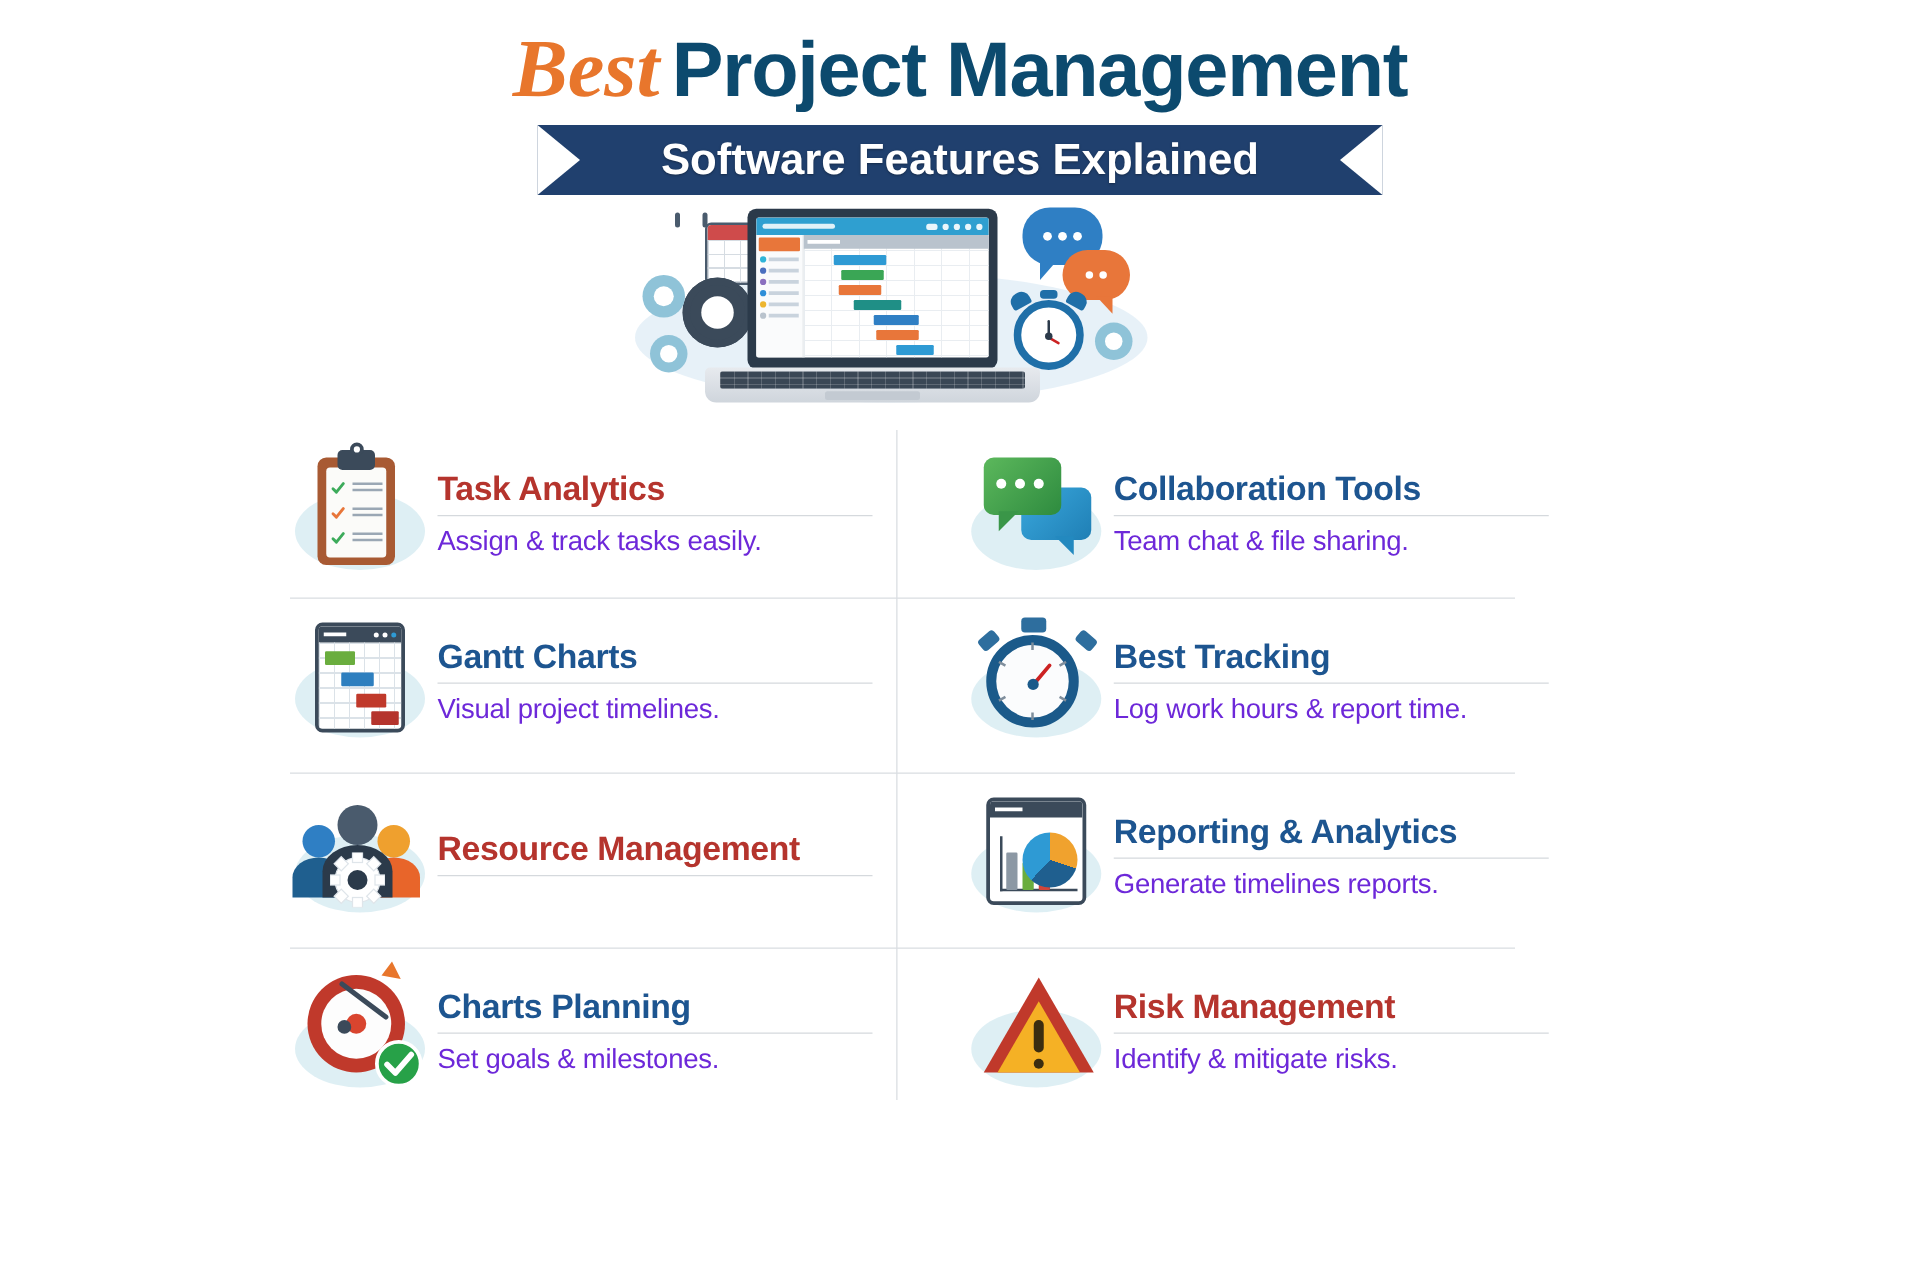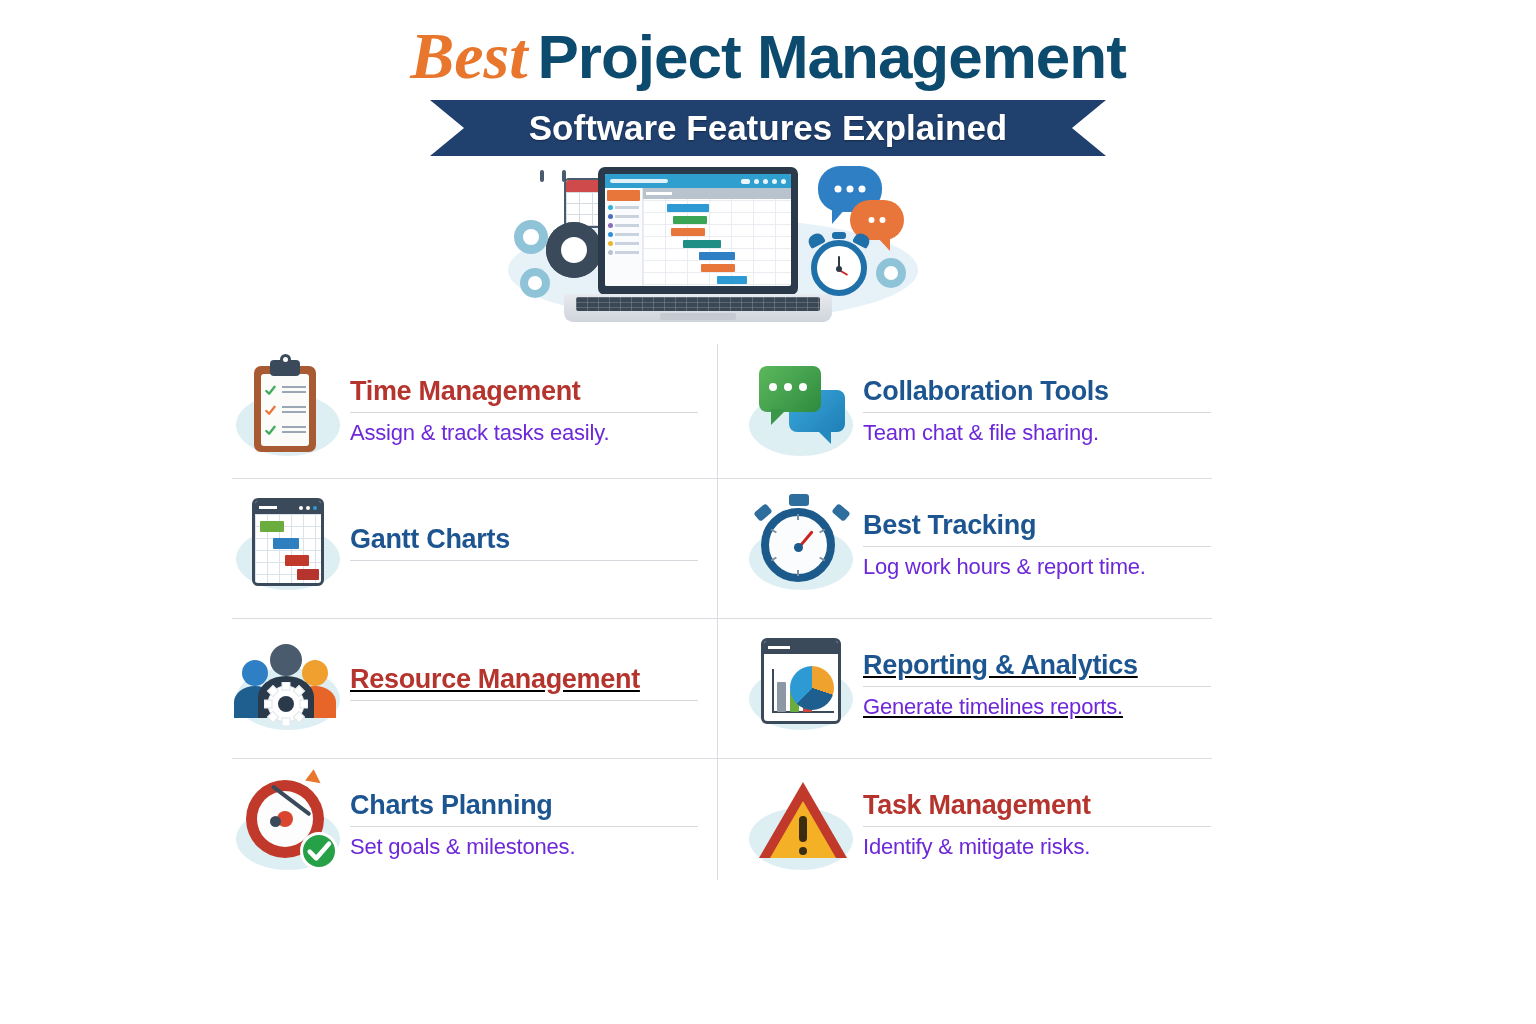--- a/index.html
+++ b/index.html
@@ -242,24 +242,24 @@
   .h-divider.d3 { top: 414px; }
 
   .cell {
     position: absolute;
     width: 470px;
     height: 134px;
     display: flex;
     align-items: center;
   }
   .col-l { left: 0; }
-  .col-r { left: 513px; }
+  .col-r { left: 541px; }
   .row-0 { top: 0; }
   .row-1 { top: 134px; }
-  .row-2 { top: 274px; text-decoration: underline; }
+  .row-2 { top: 274px; }
   .row-3 { top: 414px; }
 
   .icon-box {
     position: relative;
     width: 112px;
     height: 110px;
     flex: 0 0 112px;
   }
   .icon-blob {
     position: absolute;
@@ -531,21 +531,21 @@
           <svg class="cb-check" viewBox="0 0 24 24">
               <path d="M3 13 L9 19 L21 4" stroke="#3cab5b" stroke-width="5" fill="none" stroke-linecap="round" stroke-linejoin="round"></path>
             </svg>
           <div class="cb-lines">
               <s></s>
               <s></s>
             </div>
         </div>
       </div>
       <div class="cell-text">
-        <div class="feature-title t-red">Time Management</div>
+        <div class="feature-title t-red">Task Analytics</div>
         <div class="title-rule"></div>
         <div class="feature-desc">Assign &amp; track tasks easily.</div>
       </div>
     </div>
 
     <div class="cell col-r row-0">
       <div class="icon-box">
         <div class="icon-blob"></div>
         <div class="cb2">
             <span class="tl"></span>
@@ -582,20 +582,21 @@
             <div class="gw-task" style="left:5px;top:7px;width:24px;background:#6aad3e;"></div>
             <div class="gw-task" style="left:18px;top:24px;width:26px;background:#2e7fbf;"></div>
             <div class="gw-task" style="left:30px;top:41px;width:24px;background:#c0392b;"></div>
             <div class="gw-task" style="left:42px;top:55px;width:22px;background:#b5342d;"></div>
           </div>
         </div>
       </div>
       <div class="cell-text">
         <div class="feature-title t-blue">Gantt Charts</div>
         <div class="title-rule"></div>
+        <div class="feature-desc">Visual project timelines.</div>
       </div>
     </div>
 
     <div class="cell col-r row-1">
       <div class="icon-box">
         <div class="icon-blob"></div>
         <div class="sw-ear l"></div>
         <div class="sw-ear r"></div>
         <div class="sw-crown"></div>
         <div class="sw-face"></div>
@@ -701,20 +702,20 @@
 
     <div class="cell col-r row-3">
       <div class="icon-box">
         <div class="icon-blob"></div>
         <div class="wt"></div>
         <div class="wt-in"></div>
         <div class="wt-bang"></div>
         <div class="wt-dot"></div>
       </div>
       <div class="cell-text">
-        <div class="feature-title t-red">Task Management</div>
+        <div class="feature-title t-red">Risk Management</div>
         <div class="title-rule"></div>
         <div class="feature-desc">Identify &amp; mitigate risks.</div>
       </div>
     </div>
 
   </div>
 </div>
 
 </body></html>

